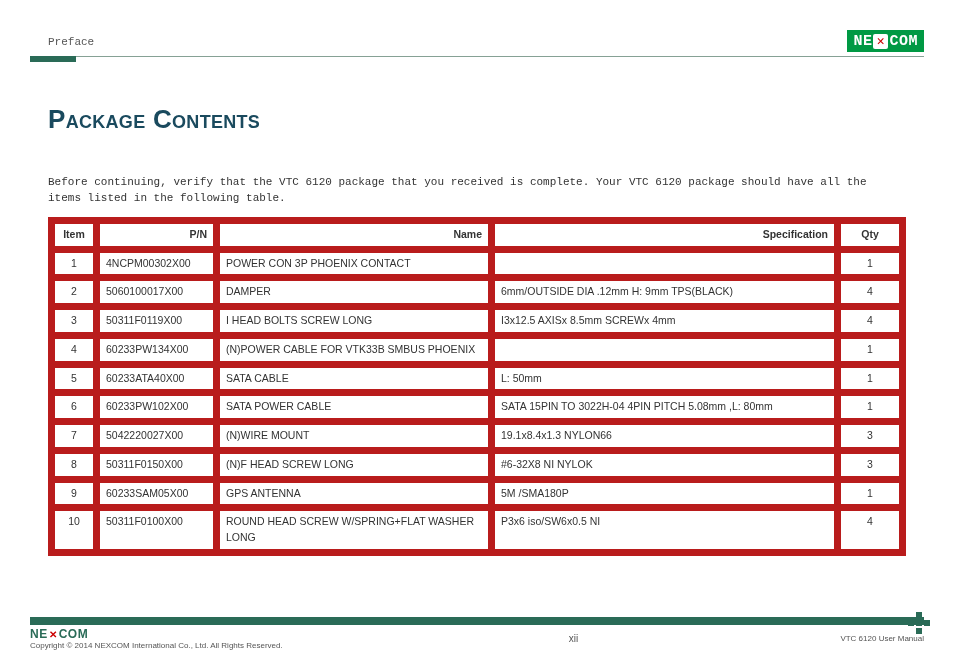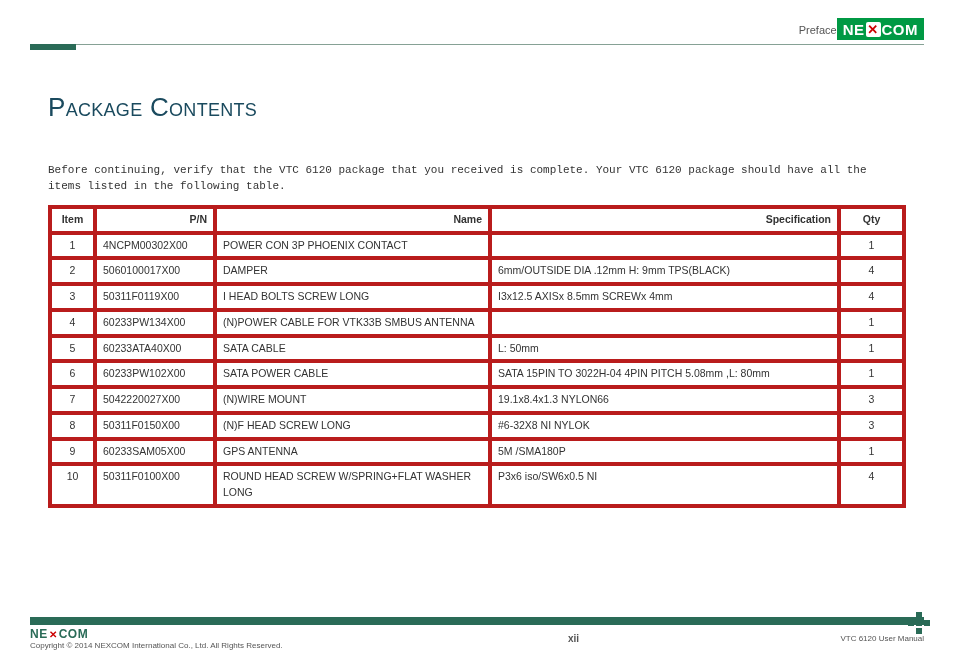--- a/index.html
+++ b/index.html
@@ -1,50 +1,50 @@
 <!DOCTYPE html>
 <html><head>
 <meta charset="utf-8">
 <style>
   * { box-sizing: border-box; margin: 0; padding: 0; }
   html, body { width: 954px; height: 672px; font-family: Arial, Helvetica, sans-serif; background: #fff; color: #333; }
   .page { width: 954px; height: 672px; position: relative; padding: 0 30px; }
   
   
-  .header-row { display: flex; justify-content: flex-end; align-items: flex-end; padding-top: 18px; }
+  .header-row { display: flex; justify-content: space-between; align-items: flex-end; padding-top: 30px; font-family: Liberation Mono, monospace; }
   .header-left { font-size: 11px; color: #555; padding-left: 18px; padding-bottom: 4px; }
   .logo-box { background: #009944; padding: 3px 6px; display: flex; align-items: center; height: 22px; }
   .logo-text { color: #fff; font-weight: bold; font-size: 15px; letter-spacing: 0.5px; display: flex; align-items: center; }
   .logo-x { background: #fff; color: #c00; border-radius: 2px; width: 15px; height: 15px; display: inline-flex; align-items: center; justify-content: center; font-size: 13px; margin: 0 1px; font-weight: bold; line-height: 1; }
   
   .header-rule { margin-top: 4px; border: none; border-top: 1px solid #86a195; }
   .header-tab  { width: 46px; height: 6px; background: #2a6b57; margin-top: -1px; }
   
   
-  .title { font-size: 26px; color: #1a4a5e; font-variant: small-caps; font-weight: normal; margin: 42px 0 0 18px; letter-spacing: 0.3px; }
+  .title { font-size: 26px; color: #1a4a5e; font-variant: small-caps; font-weight: bold; margin: 42px 0 0 18px; letter-spacing: 0.3px; }
   
   .intro { font-size: 11px; color: #333; margin: 40px 18px 10px 18px; line-height: 1.45; font-family: Liberation Mono, monospace; }
   
   
   table.pkg { border-collapse: collapse; width: calc(100% - 36px); margin: 6px 18px 0 18px; font-size: 10.5px; }
-  table.pkg th, table.pkg td { border: 4px solid #b91c1c; padding: 3px 6px; text-align: left; vertical-align: top; line-height: 1.5; }
+  table.pkg th, table.pkg td { border: 7px solid #b91c1c; padding: 3px 6px; text-align: left; vertical-align: top; line-height: 1.5; }
   table.pkg th { font-weight: bold; text-align: right; }
   .col-item { width: 45px; text-align: center !important; }
   .col-pn   { width: 120px; }
   .col-name { width: 275px; }
   .col-qty  { width: 65px; text-align: center !important; margin-left: 6px; }
   
   
   .footer { position: absolute; bottom: 22px; left: 30px; right: 30px; }
   .footer-bar { height: 8px; background: #2a6b57; position: relative; }
   .footer-squares { position: absolute; right: -6px; top: -5px; display: grid; grid-template-columns: 6px 6px 6px; grid-template-rows: 6px 6px 6px; gap: 2px; }
   .fs { width: 6px; height: 6px; }
   .fs.g { background: #2a6b57; }
   .footer-row { display: flex; justify-content: space-between; align-items: center; font-size: 8px; color: #555; margin-top: 2px; }
-  .footer-center { font-weight: bold; font-size: 10px; margin-left: 24px; }
+  .footer-center { font-weight: normal; font-size: 10px; margin-left: 24px; }
   .footer-logo-small { display:flex; align-items:center; gap:0;}
   .footer-logo-small .t { font-weight:bold; font-size:12px; color:#2a6b57; letter-spacing:0.5px;}
   .footer-logo-small .x { display:inline-flex; width:11px; height:11px; align-items:center; justify-content:center; font-size:10px; font-weight:bold; color:#c00;}
 </style>
 </head>
 <body>
 
 <div class="page">
 
   <div class="header-row">
@@ -92,21 +92,21 @@
         <tr>
           <td class="col-item">3</td>
           <td>50311F0119X00</td>
           <td>I HEAD BOLTS SCREW LONG</td>
           <td>I3x12.5 AXISx 8.5mm SCREWx 4mm</td>
           <td class="col-qty">4</td>
         </tr>
         <tr>
           <td class="col-item">4</td>
           <td>60233PW134X00</td>
-          <td>(N)POWER CABLE FOR VTK33B SMBUS ANTENNA</td>
+          <td>(N)POWER CABLE FOR VTK33B SMBUS PHOENIX</td>
           <td></td>
           <td class="col-qty">1</td>
         </tr>
         <tr>
           <td class="col-item">5</td>
           <td>60233ATA40X00</td>
           <td>SATA CABLE</td>
           <td>L: 50mm</td>
           <td class="col-qty">1</td>
         </tr>

